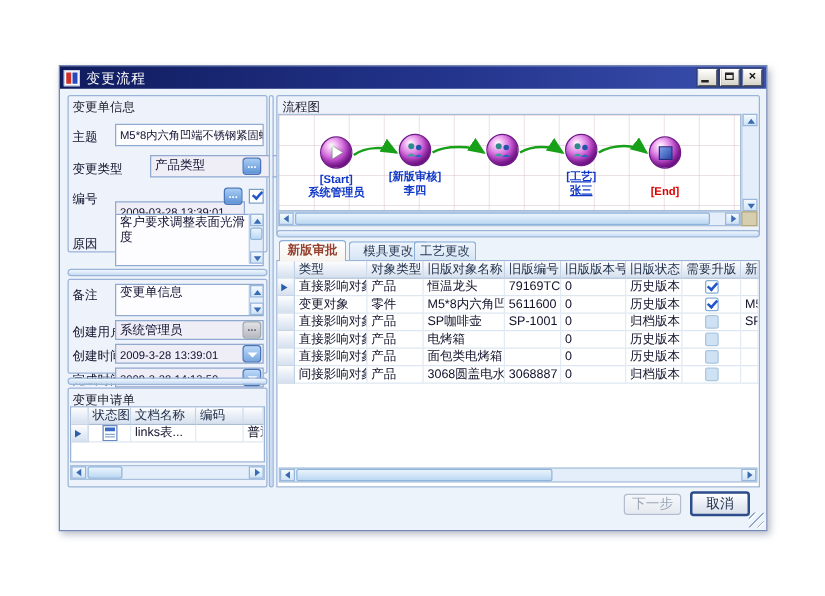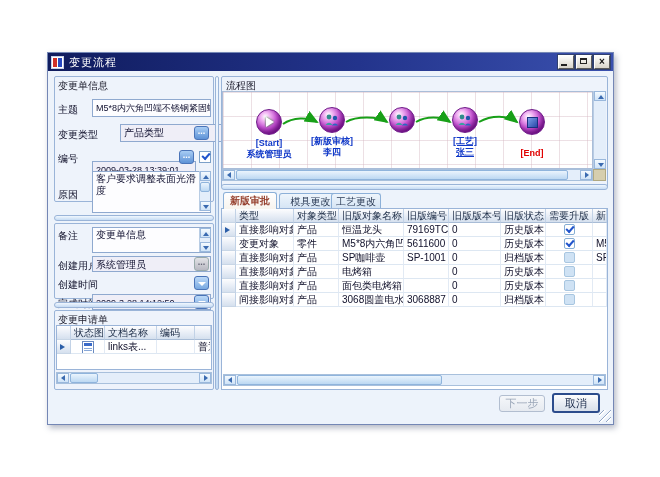--- a/index.html
+++ b/index.html
@@ -165,20 +165,21 @@
     <span class="sb-btn" style="bottom:0;left:0;">
         <i class="tri-dn"></i>
       </span>
   </div>
 
   <span class="flabel" style="left:10px;top:206px;">创建用户</span>
   <div class="field ro" style="left:44px;top:203px;width:119px;height:16px;">系统管理员</div>
   <div class="ell-btn gray" style="left:146px;top:204px;">...</div>
 
   <span class="flabel" style="left:10px;top:225px;">创建时间</span>
+  <div class="field ro" style="left:44px;top:222px;width:119px;height:16px;font-size:9px;">2009-3-28 13:39:01</div>
   <div class="drop-btn" style="left:146px;top:223px;"></div>
 
   <span class="flabel" style="left:10px;top:244px;">完成时间</span>
   <div class="field ro" style="left:44px;top:241px;width:119px;height:16px;font-size:9px;">2009-3-28 14:12:50</div>
   <div class="drop-btn" style="left:146px;top:242px;"></div>
 
   <div class="splitter" style="left:6px;top:249px;width:160px;height:6px;"></div>
 
   <div class="gbox" style="left:6px;top:257px;width:160px;height:80px;">
     <span class="gcaption" style="left:3px;top:2px;">变更申请单</span>

